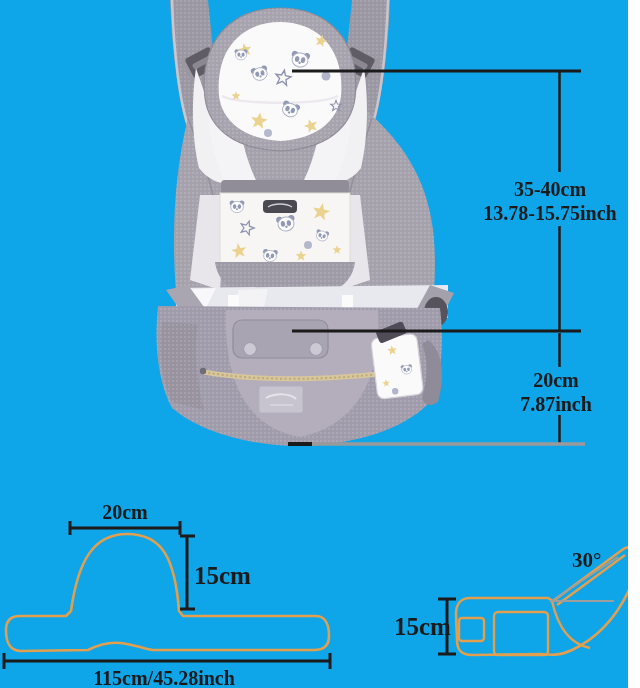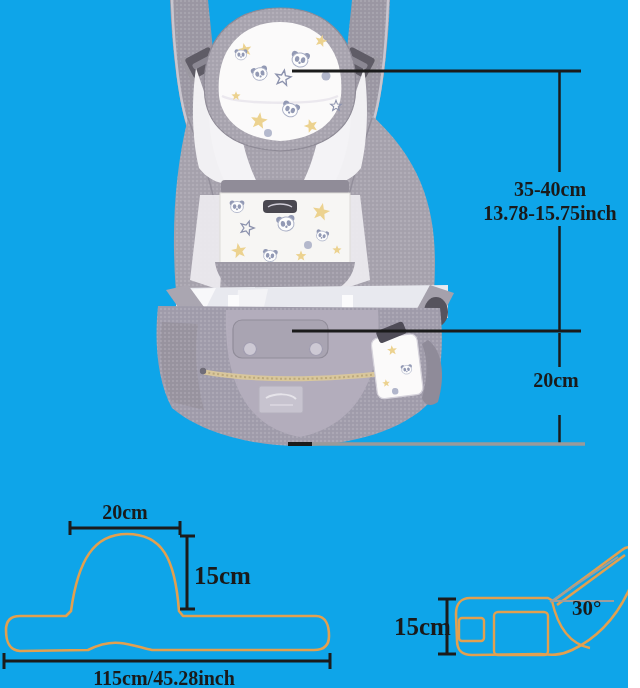--- a/index.html
+++ b/index.html
@@ -220,25 +220,26 @@
   </g>
 </svg>
 
 <div class="dim-label sz20" style="left:456px;top:178px;width:188px;">
   <div>35-40cm</div>
   <div>13.78-15.75inch</div>
 </div>
 
 <div class="dim-label sz20" style="left:486px;top:369px;width:140px;">
   <div>20cm</div>
+  <div>7.87inch</div>
 </div>
 
 <div class="dim-label sz20" style="left:75px;top:501px;width:100px;">20cm</div>
 
 <div class="dim-label sz19" style="left:194px;top:561px;width:80px;text-align:left;">15cm</div>
 
 <div class="dim-label sz20" style="left:54px;top:667px;width:220px;">115cm/45.28inch</div>
 
 <div class="dim-label sz19" style="left:394px;top:612px;width:60px;text-align:left;">15cm</div>
 
-<div class="dim-label sz21" style="left:572px;top:596px;width:50px;text-align:left;">30°</div>
+<div class="dim-label sz21" style="left:572px;top:548px;width:50px;text-align:left;">30°</div>
 
 </div>
 
 </body></html>

